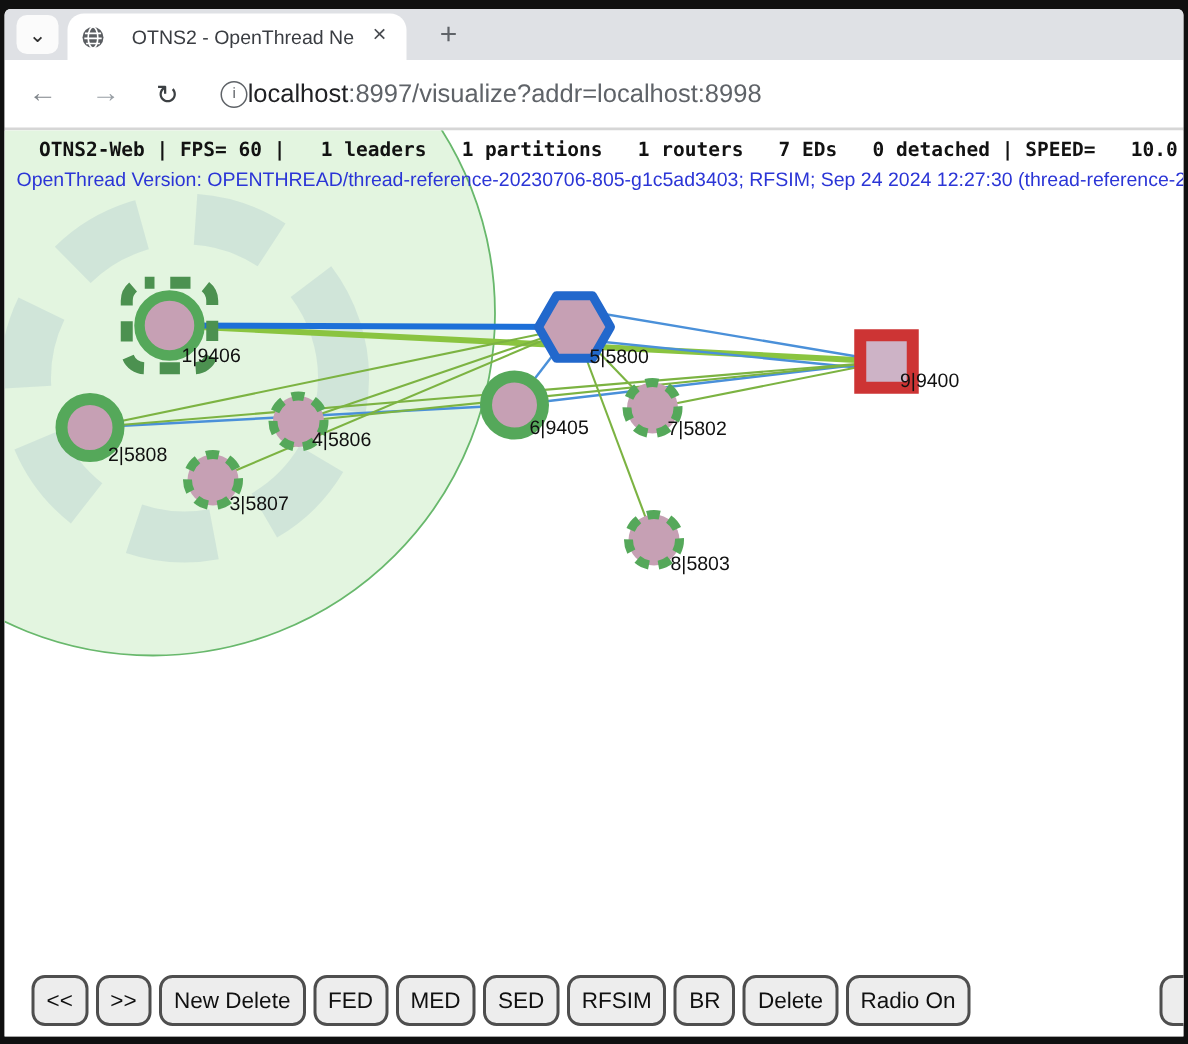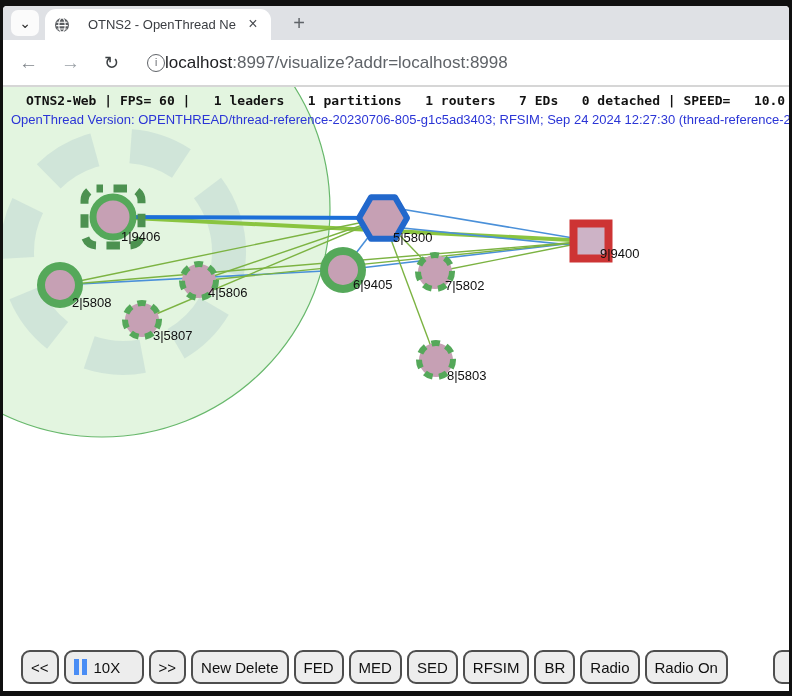--- a/index.html
+++ b/index.html
@@ -138,27 +138,20 @@
           <text x="442" y="290" font-size="13" fill="#101010" font-family="&quot;Liberation Sans&quot;, sans-serif">7|5802</text>
           <text x="444" y="380" font-size="13" fill="#101010" font-family="&quot;Liberation Sans&quot;, sans-serif">8|5803</text>
           <text x="597" y="258" font-size="13" fill="#101010" font-family="&quot;Liberation Sans&quot;, sans-serif">9|9400</text>
         </svg>
       <div class="status1">OTNS2-Web | FPS= 60 |   1 leaders   1 partitions   1 routers   7 EDs   0 detached | SPEED=   10.0</div>
       <div class="status2" style="color: rgb(43, 53, 214);">OpenThread Version: OPENTHREAD/thread-reference-20230706-805-g1c5ad3403; RFSIM; Sep 24 2024 12:27:30 (thread-reference-20230706-805-g1c5ad3403)</div>
       <div class="toolbar" id="toolbar">
           <div class="tbtn">
             <span>&lt;&lt;</span>
           </div>
-          <div class="tbtn speed">
-            <span class="pause">
-              <i style="background: rgb(74, 141, 245);"></i>
-              <i style="background: rgb(74, 141, 245);"></i>
-            </span>
-            <span>10X</span>
-          </div>
           <div class="tbtn">
             <span>&gt;&gt;</span>
           </div>
           <div class="tbtn">
             <span>New Delete</span>
           </div>
           <div class="tbtn">
             <span>FED</span>
           </div>
           <div class="tbtn">
@@ -167,21 +160,21 @@
           <div class="tbtn">
             <span>SED</span>
           </div>
           <div class="tbtn">
             <span>RFSIM</span>
           </div>
           <div class="tbtn">
             <span>BR</span>
           </div>
           <div class="tbtn">
-            <span>Radio</span>
+            <span>Delete</span>
           </div>
           <div class="tbtn">
             <span>Radio On</span>
           </div>
         </div>
       <div class="partialbtn"></div>
     </div>
 
   </div>
 </div>

